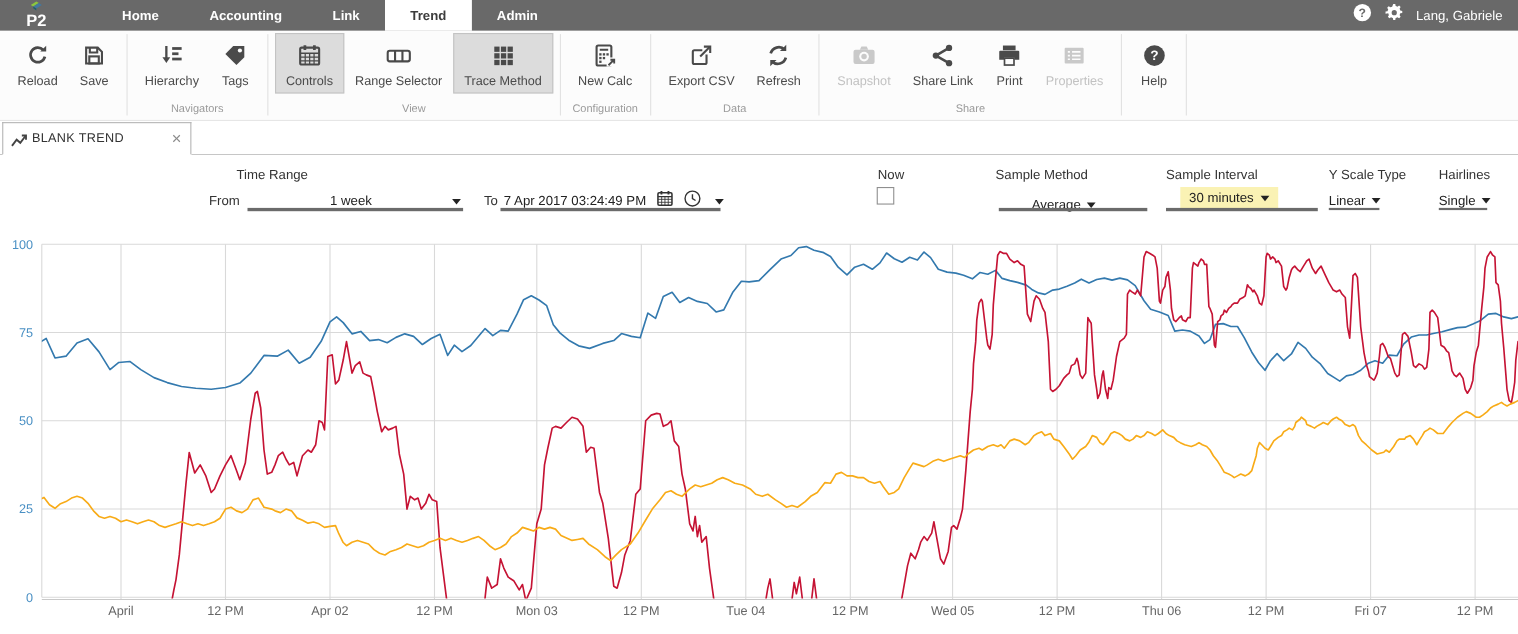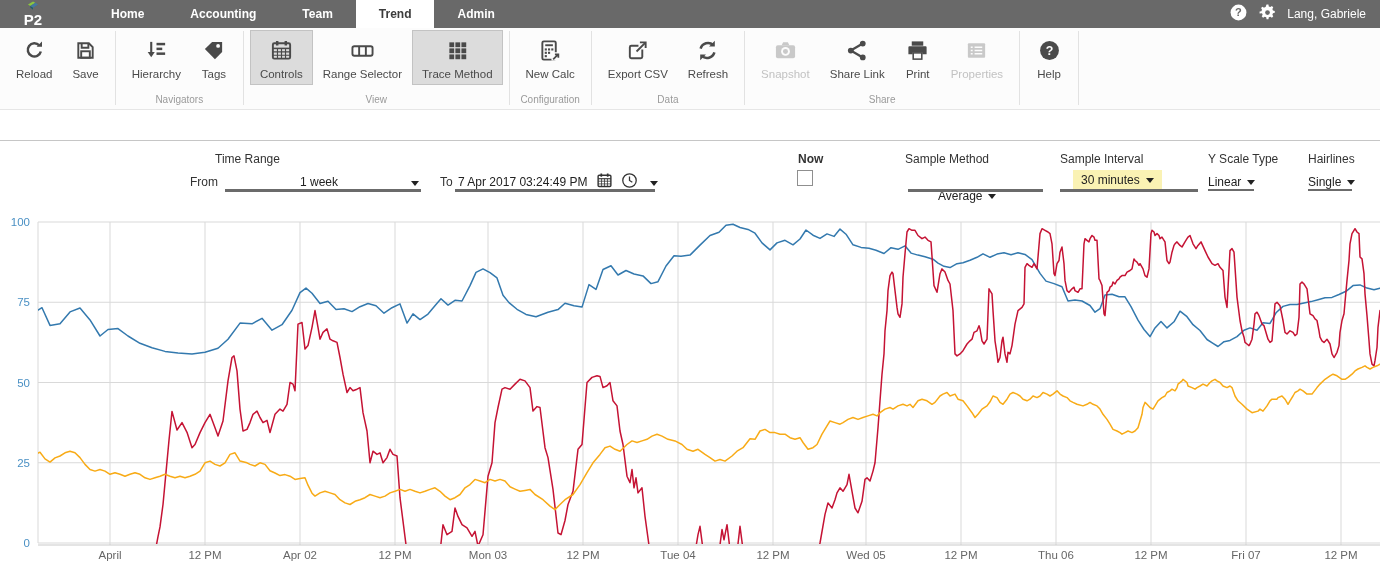--- a/index.html
+++ b/index.html
@@ -64,21 +64,21 @@
     <svg width="26" height="24" viewBox="0 0 26 24">
       <polygon points="2,10 13,3 18,6 7,13" fill="#8cc63e"></polygon>
       <polygon points="18,6 24,10 13,17 7,13" fill="#44789f"></polygon>
       <polygon points="7,13 13,17 13,21 7,16.5" fill="#1f5f6b"></polygon>
     </svg>
     <span id="brand-text">P2</span>
   </div>
   <div id="nav-items" style="display:flex; margin-left:28px;">
       <div class="nav-item">Home</div>
       <div class="nav-item">Accounting</div>
-      <div class="nav-item">Team</div>
+      <div class="nav-item">Link</div>
       <div class="nav-item active">Trend</div>
       <div class="nav-item">Admin</div>
     </div>
   <div id="nav-right">
     <span>
       <svg width="19" height="19" viewBox="0 0 24 24">
           <circle cx="12" cy="12" r="10" fill="#fff"></circle>
           <text x="12" y="17" font-size="14" font-weight="bold" fill="#696969" text-anchor="middle" font-family="Liberation Sans,sans-serif">?</text>
         </svg>
     </span>
@@ -309,20 +309,30 @@
     </div>
     <div class="rsep"></div>
   </div>
 <div id="ribbon-collapse">
   <svg width="14" height="14" viewBox="0 0 16 16">
       <path d="M8 2.5L3.5 7.5h3V13h3V7.5h3z" fill="#555"></path>
     </svg>
 </div>
 
 <div id="tabstrip">
+  <div class="doc-tab">
+    <span style="margin-right:3px; display:flex;">
+      <svg width="17" height="17" viewBox="0 0 18 18">
+          <path d="M2 15.5l4.5-6 3.5 3 5-6.5" fill="none" stroke="#444" stroke-width="1.8"></path>
+          <path d="M11.5 5.5h4v4" fill="none" stroke="#444" stroke-width="1.8"></path>
+        </svg>
+    </span>
+    <span class="tab-title">BLANK TREND</span>
+    <span class="tab-close">×</span>
+  </div>
   <div class="strip-line"></div>
 </div>
 
 <div id="controlsrow">
   <span class="ctl-label" style="left:215px; top:11px;">Time Range</span>
 
   <span class="ctl-label" style="left:190px; top:34px;">From</span>
   <span class="ctl-value" style="left:300px; top:34px;"><span>1 week</span></span>
   <span class="caret abs" style="left:405px; top:40px;"></span>
   <div class="ctl-underline" style="left:225px; top:48px; width:196px;"></div>
@@ -339,25 +349,25 @@
   </span>
   <span class="abs" style="left:621px; top:31px;">
     <svg width="17" height="17" viewBox="0 0 24 24">
         <circle cx="12" cy="12" r="9.5" fill="none" stroke="#333" stroke-width="1.8"></circle>
         <path d="M12 6.5V12l4 2.5" fill="none" stroke="#333" stroke-width="1.8"></path>
       </svg>
   </span>
   <span class="caret abs" style="left:644px; top:40px;"></span>
   <div class="ctl-underline" style="left:455px; top:48px; width:200px;"></div>
 
-  <span class="ctl-label" style="left:798px; top:11px;font-weight:bold;">Now</span>
+  <span class="ctl-label" style="left:798px; top:11px;">Now</span>
   <span class="checkbox" style="left:797px; top:29px;"></span>
 
   <span class="ctl-label" style="left:905px; top:11px;">Sample Method</span>
-  <span class="ctl-value" style="left:938px; top:48px;"><span>Average</span><span class="caret"></span></span>
+  <span class="ctl-value" style="left:938px; top:38px;"><span>Average</span><span class="caret"></span></span>
   <div class="ctl-underline" style="left:908px; top:48px; width:135px;"></div>
 
   <span class="ctl-label" style="left:1060px; top:11px;">Sample Interval</span>
   <span class="ctl-value hilite" style="left:1073px; top:29px;"><span>30 minutes</span><span class="caret"></span></span>
   <div class="ctl-underline" style="left:1060px; top:48px; width:138px;"></div>
 
   <span class="ctl-label" style="left:1208px; top:11px;">Y Scale Type</span>
   <span class="ctl-value" style="left:1208px; top:34px;"><span>Linear</span><span class="caret"></span></span>
   <div class="ctl-underline" style="left:1208px; top:48px; width:46px; height:2px;"></div>
 

